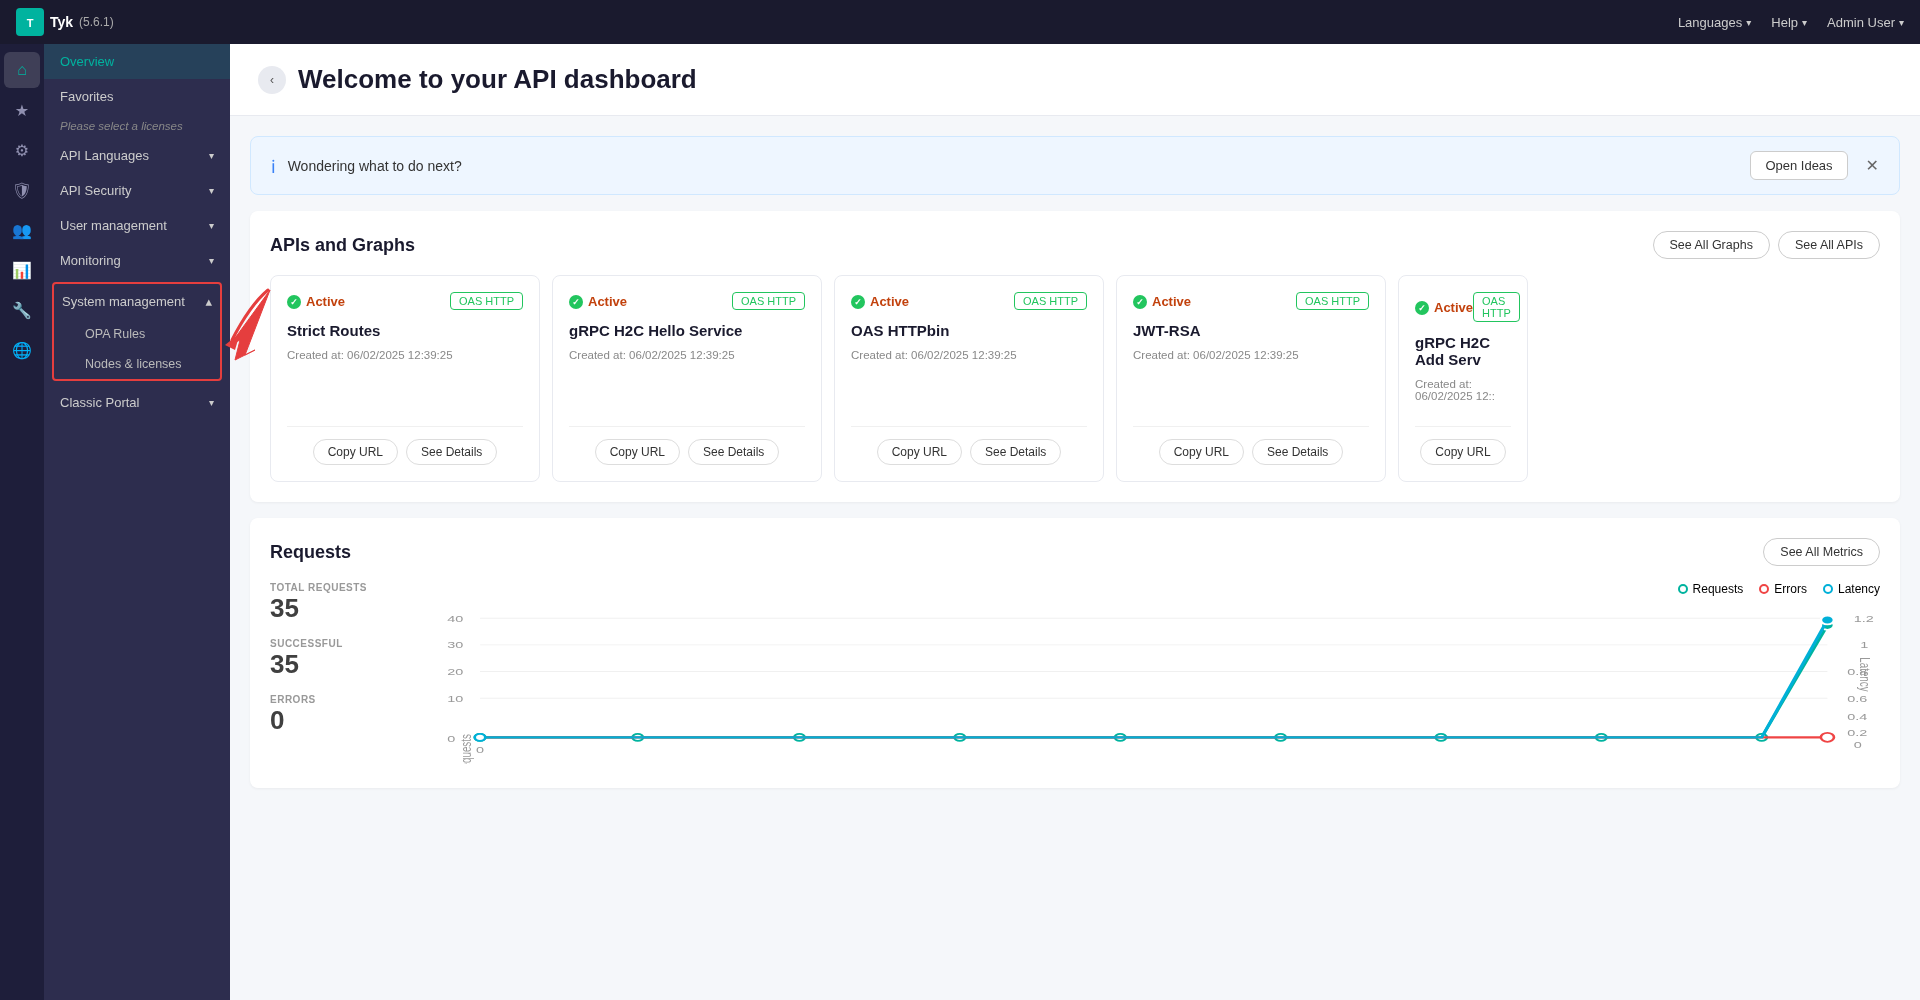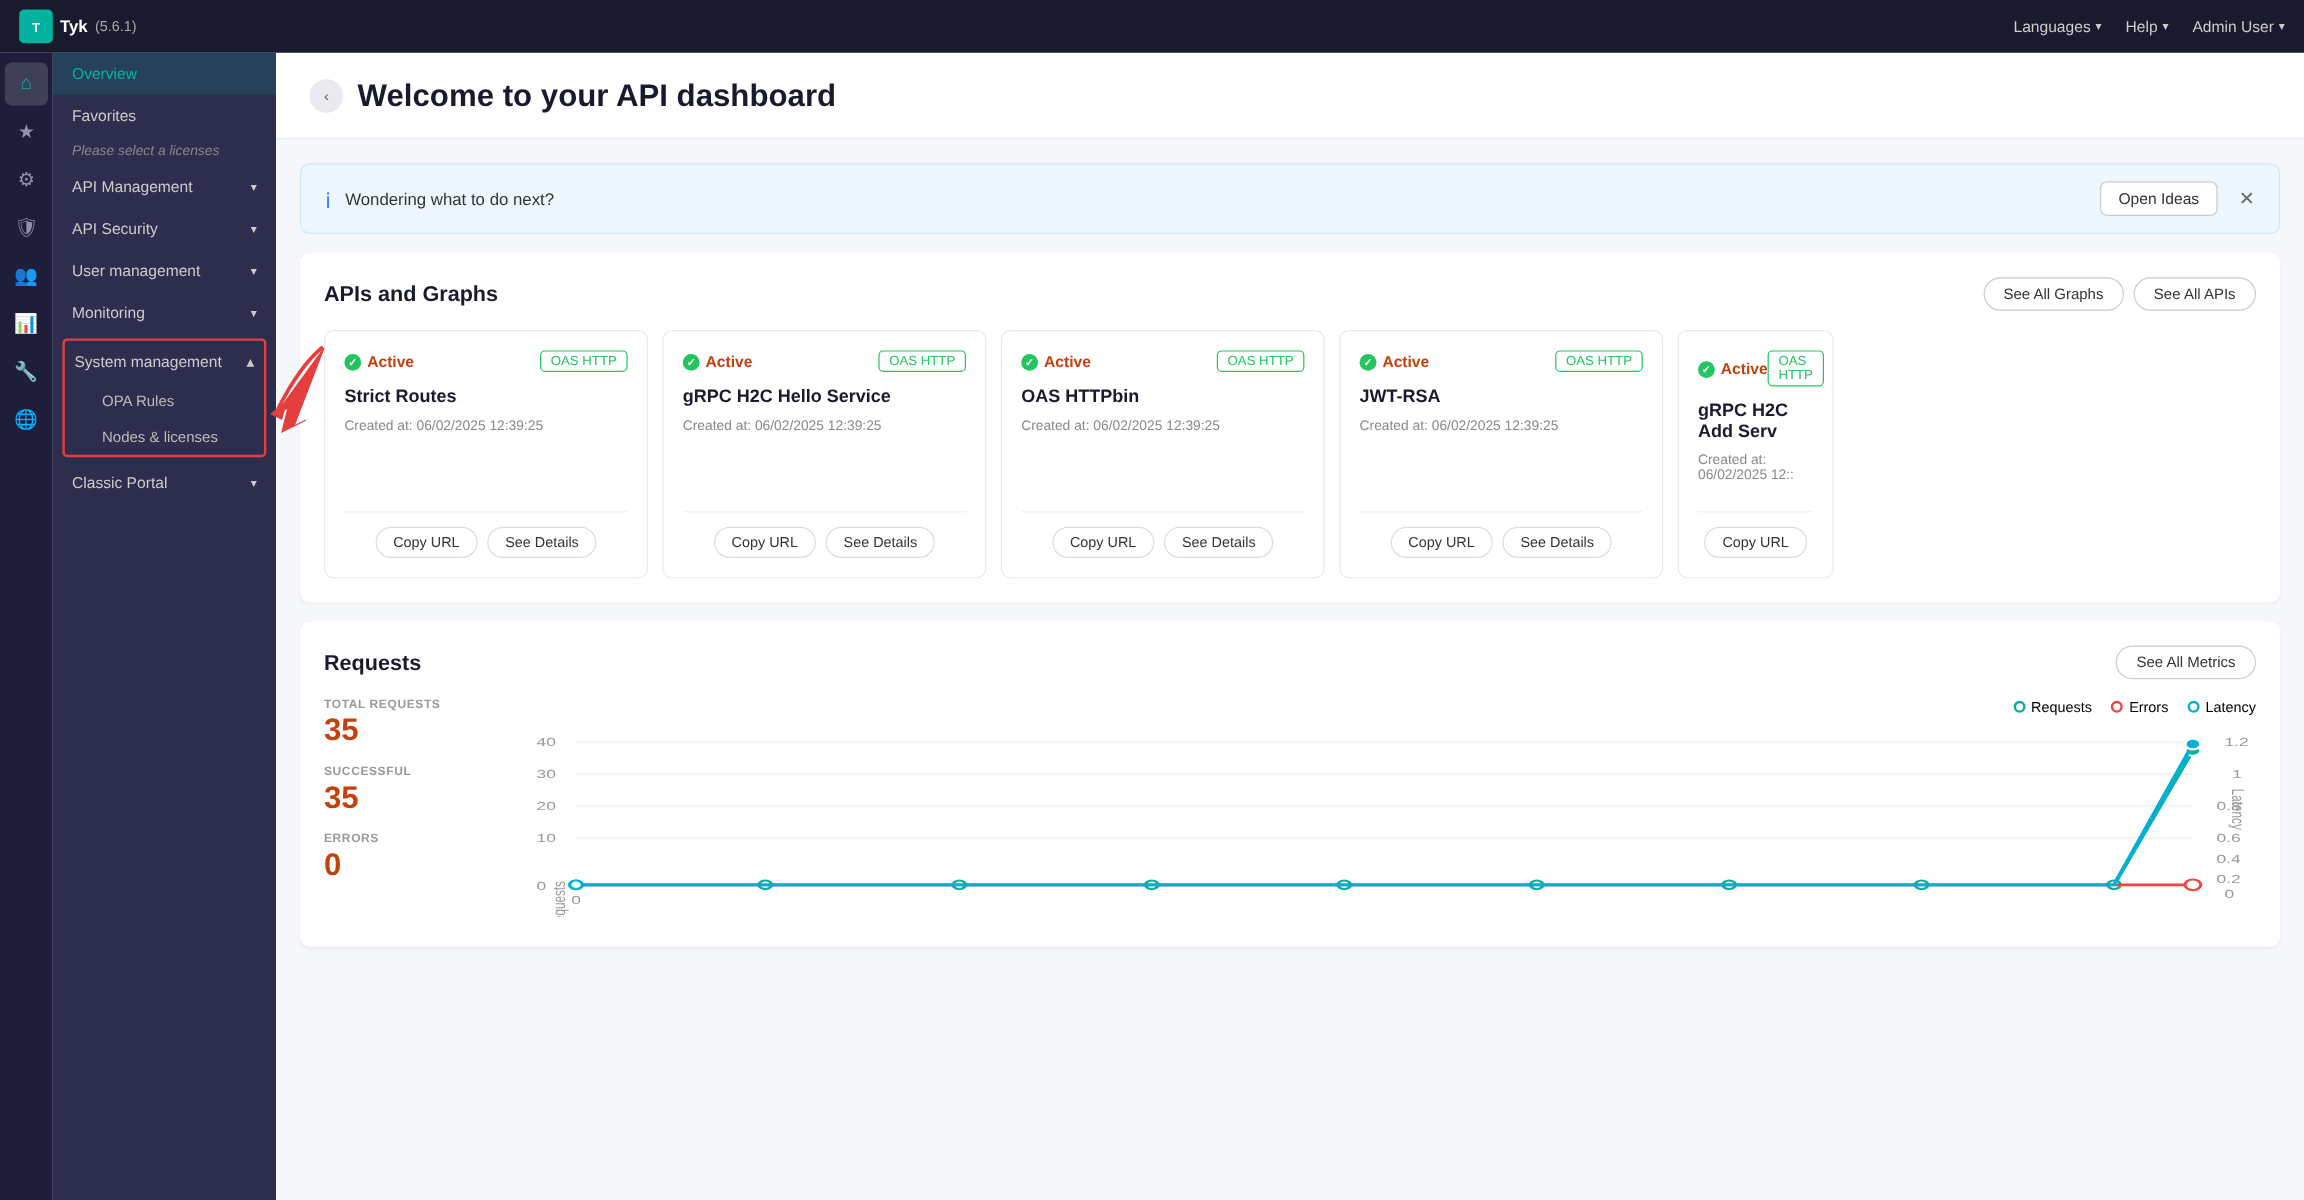--- a/index.html
+++ b/index.html
@@ -263,21 +263,21 @@
       padding: 6px 16px;
       font-size: 12.5px;
       cursor: pointer;
       color: #333;
     }
 
     .requests-body { display: flex; gap: 24px; }
     .requests-stats { min-width: 140px; }
     .stat-block { margin-bottom: 14px; }
     .stat-label { font-size: 10px; font-weight: 600; color: #999; letter-spacing: 0.5px; text-transform: uppercase; }
-    .stat-value { font-size: 26px; font-weight: 700; color: #c2410c; }
+    .stat-value { font-size: 26px; font-weight: 700; color: #404040; }
 
     .chart-area { flex: 1; position: relative; }
     .chart-legend {
       display: flex;
       gap: 16px;
       justify-content: flex-end;
       margin-bottom: 8px;
       font-size: 12px;
     }
     .legend-item { display: flex; align-items: center; gap: 5px; }
@@ -344,21 +344,21 @@
 
   <div class="sidebar-nav">
     <div class="sidebar-nav-item active">
       <span>Overview</span>
     </div>
     <div class="sidebar-nav-item">
       <span>Favorites</span>
     </div>
     <div class="favorites-hint">Please select a licenses</div>
     <div class="sidebar-nav-item">
-      <span>API Management</span>
+      <span>API Languages</span>
       <span class="chevron">▾</span>
     </div>
     <div class="sidebar-nav-item">
       <span>API Security</span>
       <span class="chevron">▾</span>
     </div>
     <div class="sidebar-nav-item">
       <span>User management</span>
       <span class="chevron">▾</span>
     </div>

